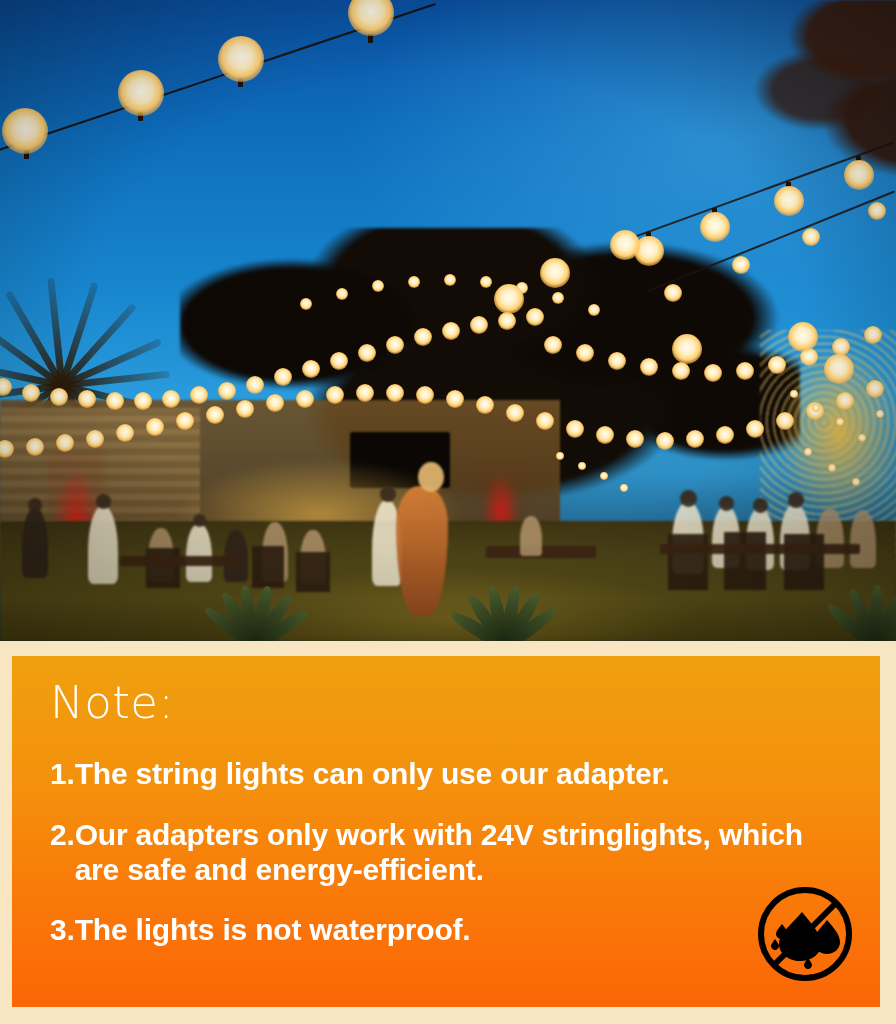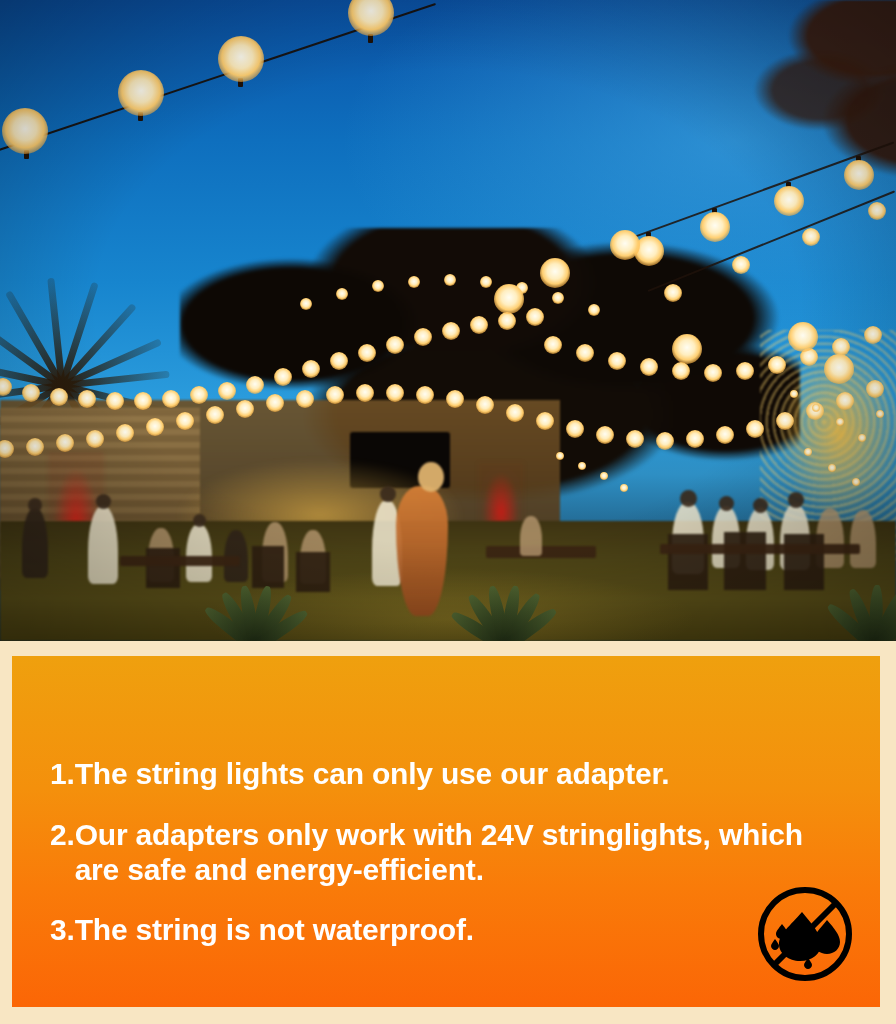--- a/index.html
+++ b/index.html
@@ -537,36 +537,37 @@
       <div class="bulb tiny" style="left:578px; top:462px;"></div>
       <div class="bulb tiny" style="left:600px; top:472px;"></div>
       <div class="bulb tiny" style="left:620px; top:484px;"></div>
     </div>
 
     <div class="photo-vignette"></div>
   </div>
 
   <div class="note-panel"></div>
 
+  <div class="note-title">Note:</div>
 
   <div class="note-list">
 
     <div class="note-item">
       <span class="note-num">1.</span>
       <span class="note-text">The string lights can only use our adapter.</span>
     </div>
 
     <div class="note-item">
       <span class="note-num">2.</span>
       <span class="note-text">Our adapters only work with 24V stringlights, which are safe and energy-efficient.</span>
     </div>
 
     <div class="note-item">
       <span class="note-num">3.</span>
-      <span class="note-text">The string is not waterproof.</span>
+      <span class="note-text">The lights is not waterproof.</span>
     </div>
 
   </div>
 
   <div class="no-water-icon">
     <svg viewBox="0 0 100 100" xmlns="http://www.w3.org/2000/svg">
 
       <circle cx="50" cy="50" r="44" fill="none" stroke="#000000" stroke-width="6"></circle>
 
       <path d="M47 28 C 35 42, 24 50, 24 60 C 24 70, 34 77, 45 77 C 57 77, 66 70, 66 60 C 66 50, 57 40, 47 28 Z" fill="#000000"></path>

